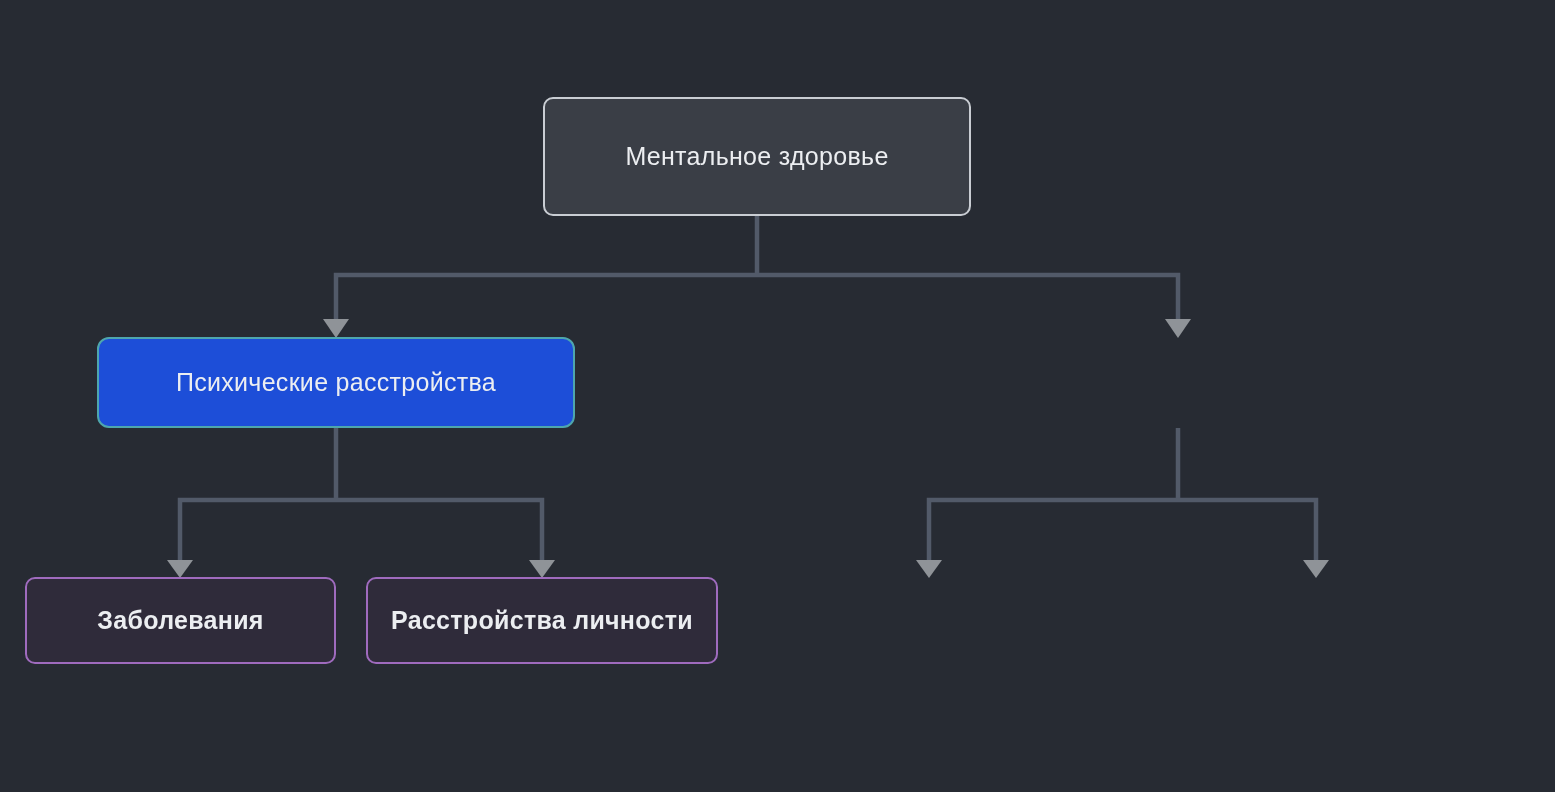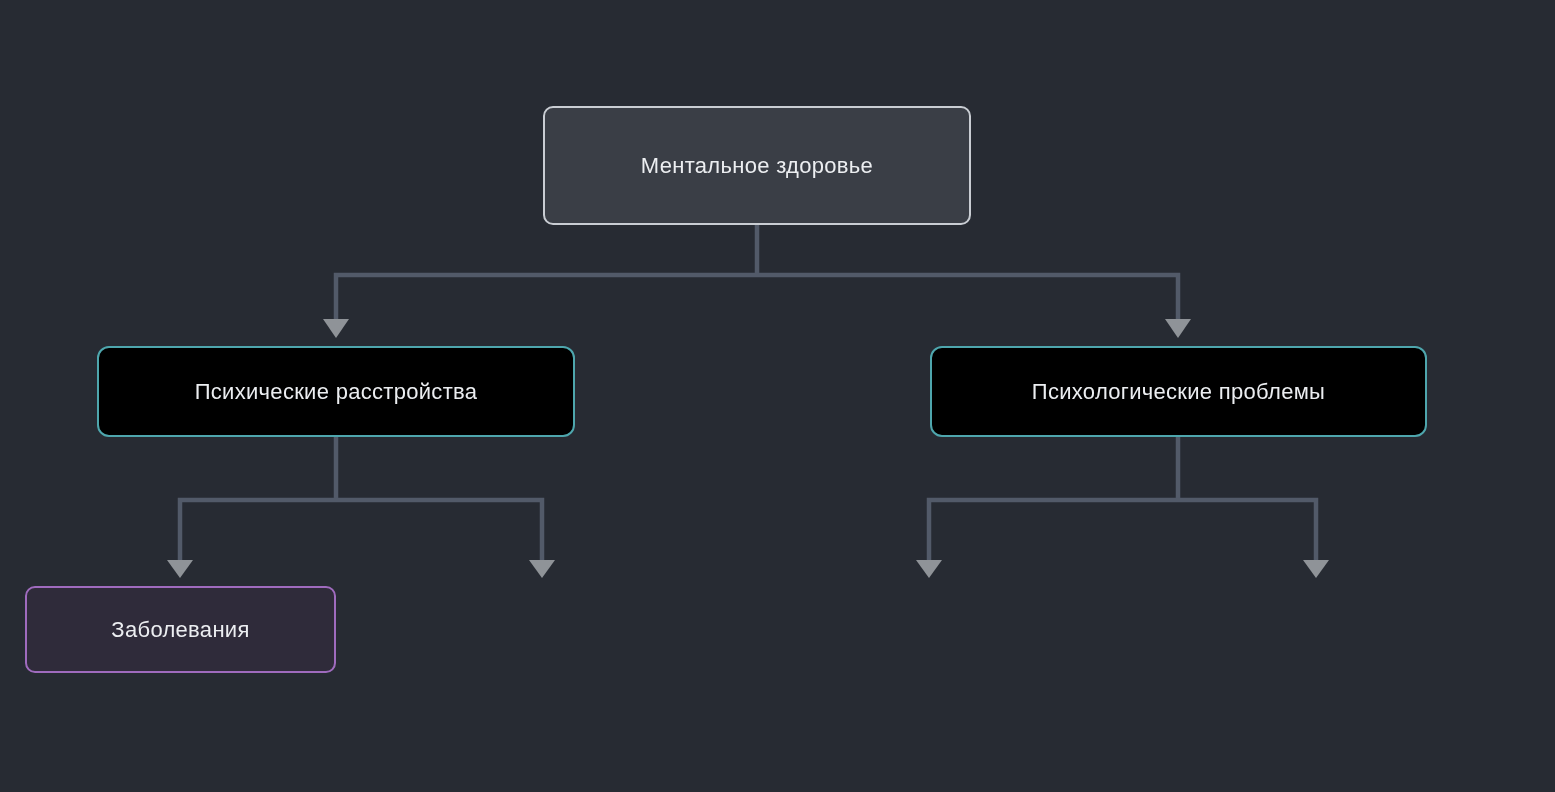--- a/index.html
+++ b/index.html
@@ -32,43 +32,43 @@
     fill: #8f9398;
     stroke: none;
   }
   .node {
     position: absolute;
     display: flex;
     align-items: center;
     justify-content: center;
     box-sizing: border-box;
     color: #eceef1;
-    font-size: 22px;
+    font-size: 25px;
     letter-spacing: 0.3px;
     text-align: center;
     cursor: default;
-    margin-top: 9px;
   }
   .node-root {
     left: 543px; top: 97px;
     width: 428px; height: 119px;
     background: #3a3e46;
     border: 2px solid #c9cdd3;
     border-radius: 10px;
   }
   .node-teal {
-    background: #000000;
+    background: #1d4ed8;
     border: 2px solid #4ea6ad;
     border-radius: 12px;
     text-align: right;
   }
   .node-purple {
     background: #2f2b3a;
     border: 2px solid #9f6bbe;
     border-radius: 10px;
+    font-weight: bold;
   }
   .node-l2a { left: 97px;  top: 337px; width: 478px; height: 91px; }
   .node-l2b { left: 930px; top: 337px; width: 497px; height: 91px; }
   .node-leaf1 { left: 25px;   top: 577px; width: 311px; height: 87px; }
   .node-leaf2 { left: 366px;  top: 577px; width: 352px; height: 87px; }
   .node-leaf3 { left: 783px;  top: 577px; width: 292px; height: 87px; }
   .node-leaf4 { left: 1108px; top: 577px; width: 418px; height: 87px; }
   .node-label { pointer-events: none; }
 </style>
 </head>
@@ -95,24 +95,24 @@
   </svg>
 
   <div class="node node-root">
     <span class="node-label">Ментальное здоровье</span>
   </div>
 
   <div class="node node-teal node-l2a">
     <span class="node-label">Психические расстройства</span>
   </div>
 
-  <div class="node node-teal node-l2b">
-    <span class="node-label">Психологические проблемы</span>
-  </div>
 
   <div class="node node-purple node-leaf1">
     <span class="node-label">Заболевания</span>
   </div>
 
+  <div class="node node-purple node-leaf2">
+    <span class="node-label">Расстройства личности</span>
+  </div>
 
 
 
 </div>
 
 </body></html>

